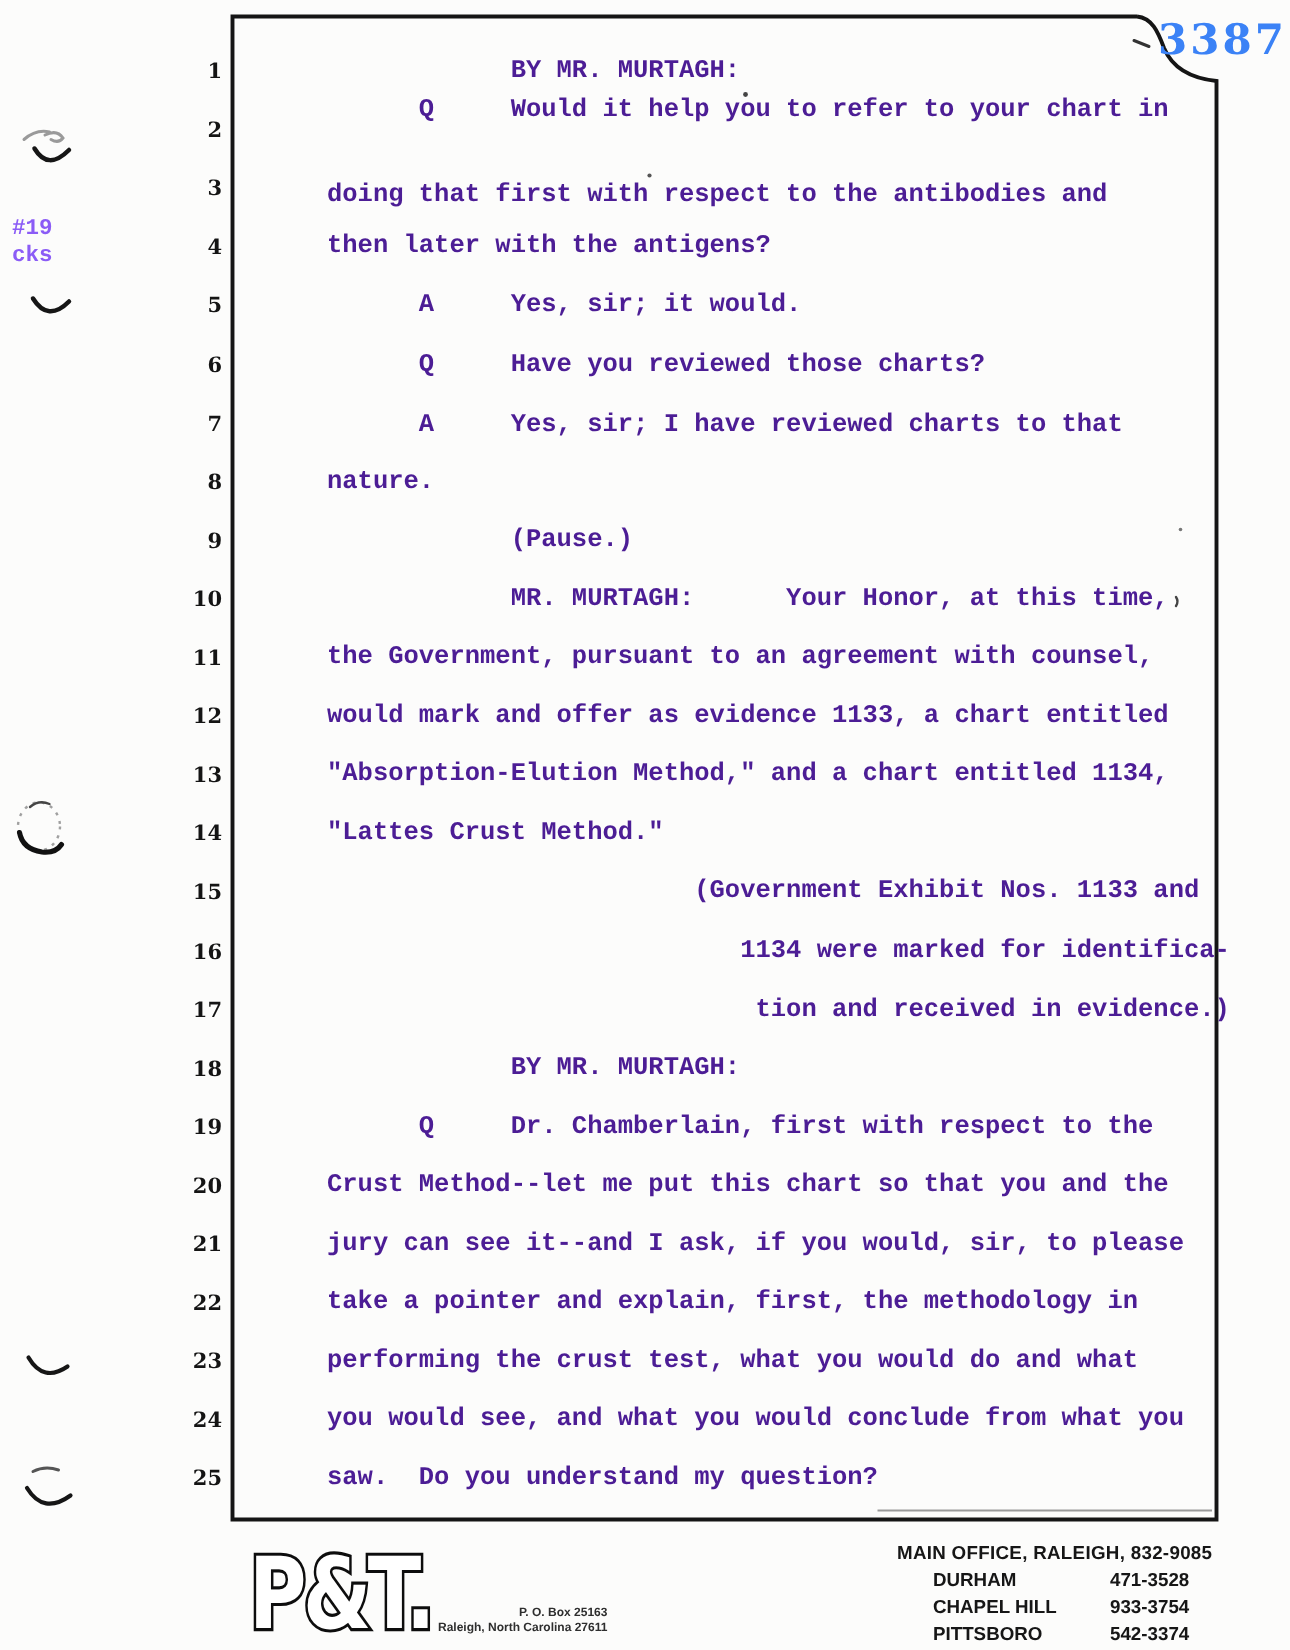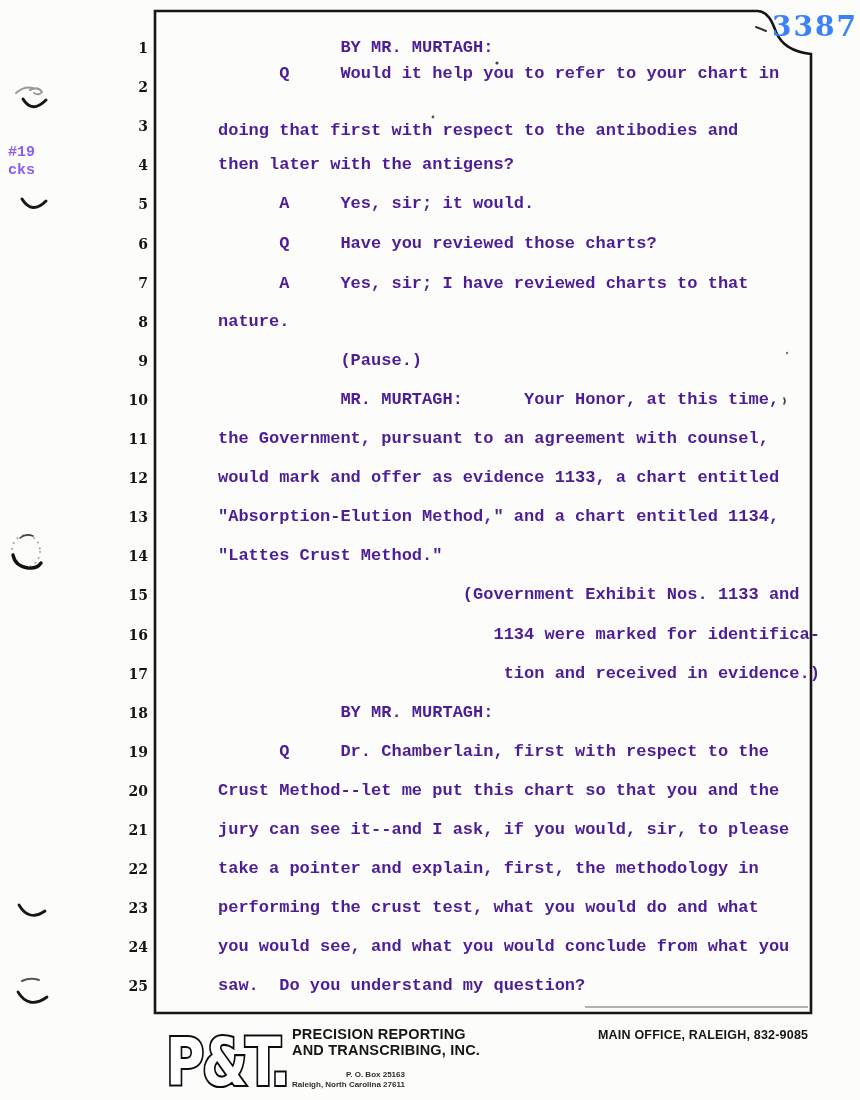--- a/index.html
+++ b/index.html
@@ -143,24 +143,34 @@
     <div class="line-num" style="top: 939.3px;">24</div>
     <div class="line-text" style="top: 937.3px;">you would see, and what you would conclude from what you</div>
     <div class="line-num" style="top: 978.4px;">25</div>
     <div class="line-text" style="top: 976.4px;">saw.  Do you understand my question?</div>
   </div>
 
 <div class="footer">
   <svg class="logo-svg" width="126" height="80" viewBox="0 0 126 80">
     <text x="0" y="63" font-family="DejaVu Sans, sans-serif" font-weight="900" font-size="66" fill="#ffffff" stroke="#0d0d0d" stroke-width="4.2" paint-order="stroke" letter-spacing="-3" textLength="122" lengthAdjust="spacingAndGlyphs">P&amp;T.</text>
   </svg>
-  <div class="company-name">
-    <div>PRECISION REPORTING</div>
-    <div>AND TRANSCRIBING, INC.</div>
-  </div>
   <div class="company-address">
     <div>P. O. Box 25163</div>
     <div>Raleigh, North Carolina  27611</div>
   </div>
   <div class="offices">
     <div class="main-office">MAIN OFFICE, RALEIGH, 832-9085</div>
+    <div>
+        <div class="office-row">
+          <span class="city">DURHAM</span>
+          <span class="phone">471-3528</span>
+        </div>
+        <div class="office-row">
+          <span class="city">CHAPEL HILL</span>
+          <span class="phone">933-3754</span>
+        </div>
+        <div class="office-row">
+          <span class="city">PITTSBORO</span>
+          <span class="phone">542-3374</span>
+        </div>
+      </div>
   </div>
 </div>
 
 </body></html>

